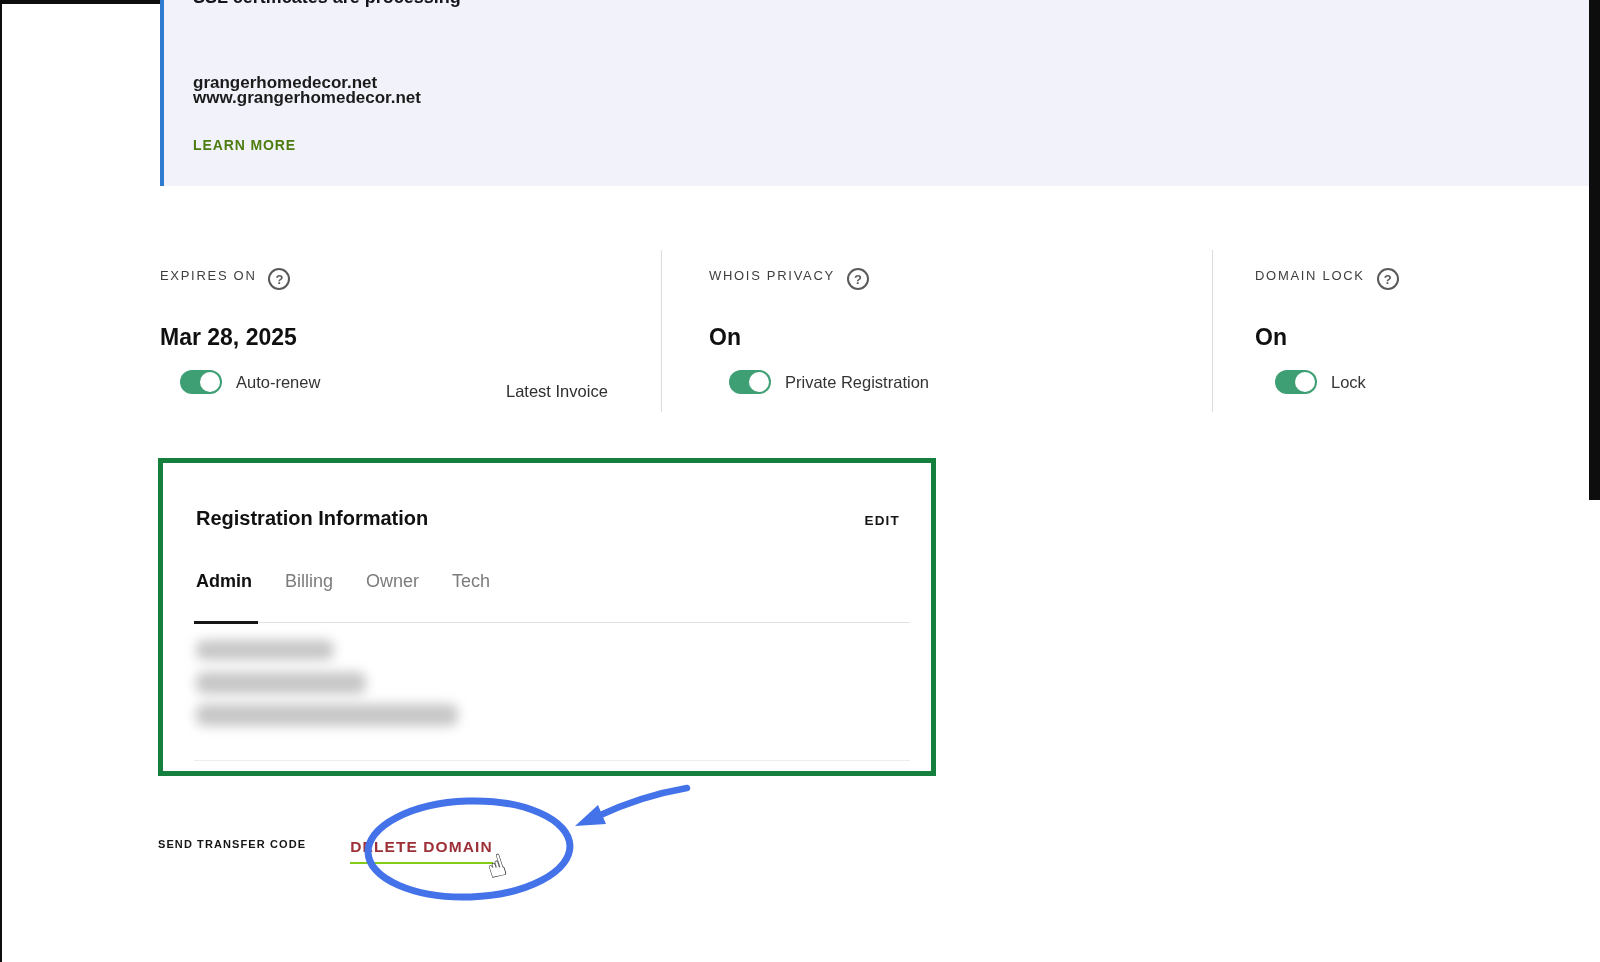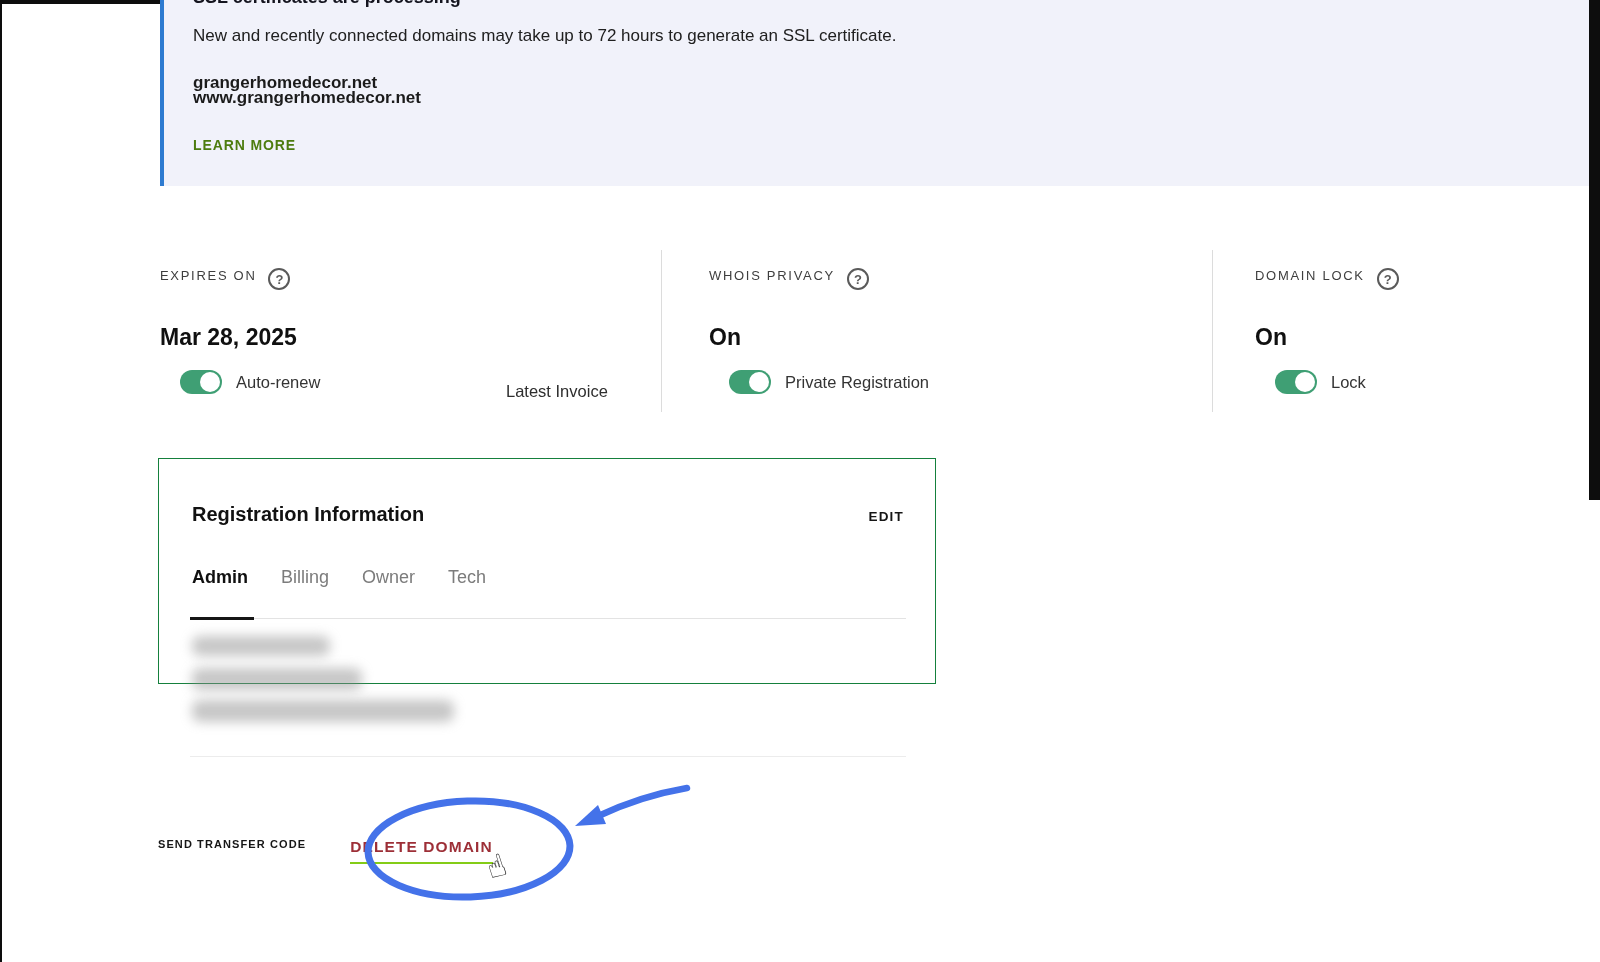--- a/index.html
+++ b/index.html
@@ -42,22 +42,22 @@
                display:flex; align-items:center; justify-content:center;
                font-size:13px; font-weight:700; color:#5a5a5a; cursor:pointer; }
   .col-value { position:absolute; left:0; top:74px; font-size:23px; font-weight:700; color:#101010; }
   .toggle-row { position:absolute; left:0; top:120px; display:flex; align-items:center; gap:14px;padding-left:20px; }
   .toggle { width:42px; height:24px; border-radius:12px; background:#3f9f74; position:relative; cursor:pointer; }
   .toggle .knob { position:absolute; right:2px; top:2px; width:20px; height:20px; border-radius:50%; background:#ffffff; }
   .toggle-label { font-size:16.5px; color:#343434; }
   .invoice-link { position:absolute; left:346px; top:132px; font-size:16.5px; color:#2e2e2e; cursor:pointer; }
 
   
-  .card { position:absolute; left:158px; top:458px; width:778px; height:226px;
-          background:#ffffff; border:1px solid #15803d; }
+  .card { position:absolute; left:158px; top:458px; width:778px; height:318px;
+          background:#ffffff; border:5px solid #15803d; }
   .card-title { position:absolute; left:33px; top:44px; font-size:20px; font-weight:700; color:#111; }
   .edit-btn { position:absolute; right:31px; top:50px; font-size:13.5px; font-weight:600;
               letter-spacing:1.2px; color:#161616; cursor:pointer; }
   .tabs { position:absolute; left:33px; top:108px; display:flex; gap:33px; font-size:18px; }
   .tab { color:#7c7c7c; cursor:pointer; }
   .tab.active { color:#101010; font-weight:700; }
   .tab-line { position:absolute; left:31px; top:159px; width:716px; height:1px; background:#e3e3e3; }
   .tab-line .active-seg { position:absolute; left:0; top:-1px; width:64px; height:3px; background:#161616; }
   .redacted { position:absolute; left:33px; background:#8f8f8f; opacity:0.5;
               border-radius:8px; filter:blur(6px); }
@@ -79,21 +79,20 @@
 </style>
 </head>
 <body>
 
 <div class="frame-top"></div>
 <div class="frame-left"></div>
 <div class="frame-right"></div>
 
 <div class="banner">
   <div class="banner-title">SSL certificates are processing</div>
-  <div class="banner-body">New and recently connected domains may take up to 72 hours to generate an SSL certificate.</div>
   <div class="banner-domain1">grangerhomedecor.net</div>
   <div class="banner-domain2">www.grangerhomedecor.net</div>
   <div class="learn-more">LEARN MORE</div>
 </div>
 
 <div class="info-row">
 
   <div class="col col1">
     <div class="label-row">
       <span class="col-label">EXPIRES ON</span>

